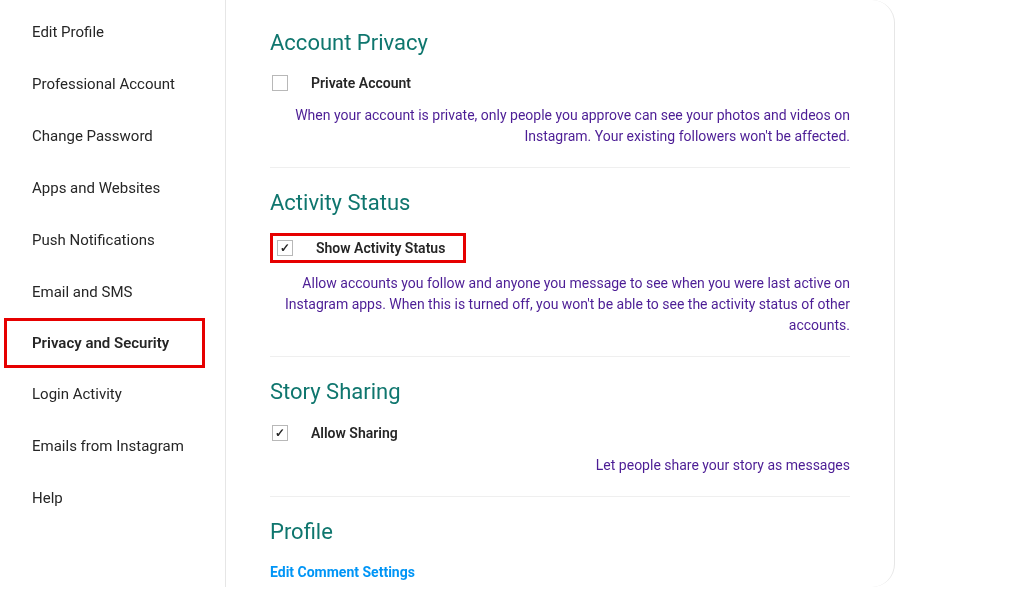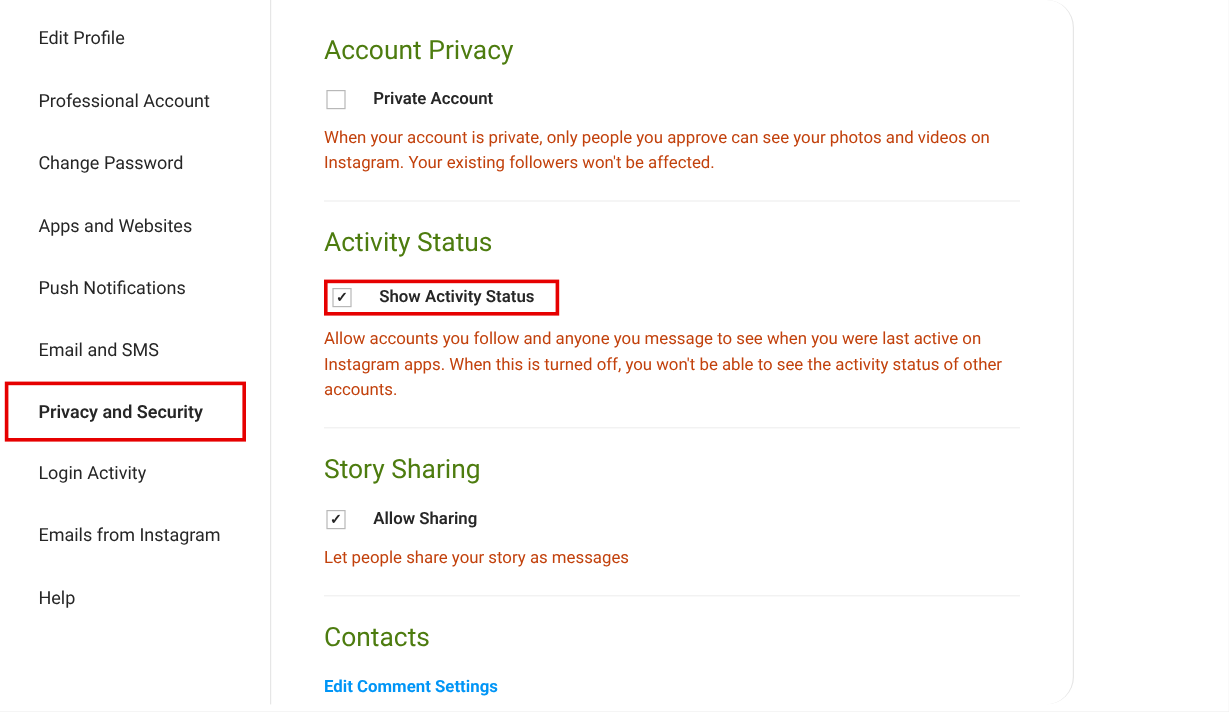--- a/index.html
+++ b/index.html
@@ -51,21 +51,21 @@
     }
     .section {
       padding-bottom: 20px;
       margin-bottom: 22px;
       border-bottom: 1px solid #efefef;
     }
     .section.last { border-bottom: none; margin-bottom: 0; }
     .section-title {
       font-size: 22px;
       font-weight: 400;
-      color: #4d7c0f;
+      color: #0f766e;
       margin-bottom: 18px;
     }
     .checkbox-row {
       display: inline-flex;
       align-items: center;
       gap: 23px;
       margin-bottom: 10px;
       padding: 2px 4px 2px 2px;
     }
     .checkbox-row.highlighted {
@@ -89,23 +89,24 @@
       color: #262626;
       font-weight: 700;
     }
     .checkbox-label {
       font-size: 14px;
       font-weight: 600;
       color: #262626;
     }
     .description {
       font-size: 14px;
-      color: #c2410c;
+      color: #4c1d95;
       line-height: 1.5;
       margin-top: 2px;
+      text-align: right;
     }
     .link-text {
       color: #0095f6;
       font-weight: 700;
       font-size: 14px;
       cursor: pointer;
     }
   </style>
 </head>
 <body>
@@ -149,18 +150,18 @@
     <section class="section">
       <h2 class="section-title">Story Sharing</h2>
       <div class="checkbox-row">
         <span class="checkbox checked"></span>
         <span class="checkbox-label">Allow Sharing</span>
       </div>
       <p class="description">Let people share your story as messages</p>
     </section>
 
     <section class="section last">
-      <h2 class="section-title">Contacts</h2>
+      <h2 class="section-title">Profile</h2>
       <a class="link-text">Edit Comment Settings</a>
     </section>
 
   </main>
 </div>
 
 </body></html>

